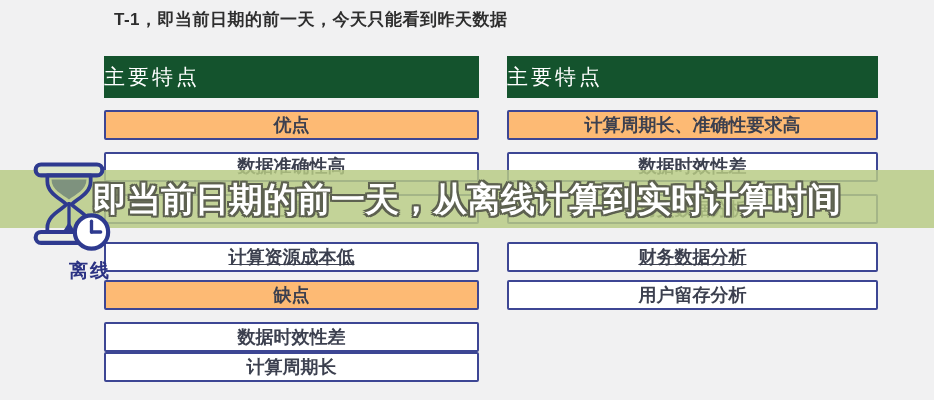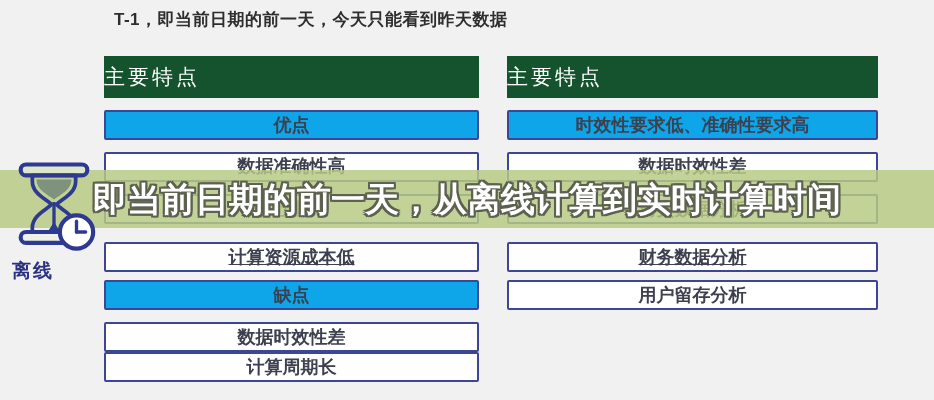--- a/index.html
+++ b/index.html
@@ -17,39 +17,39 @@
   .col-right{left:507px;width:371px;}
   .col-header{
     height:42px;line-height:42px;background:#14532d;color:#ffffff;
     font-size:21px;font-weight:normal;text-align:left;letter-spacing:3px;
   }
   .row{
     box-sizing:border-box;height:30px;line-height:26px;
     border:2px solid #3d4694;border-radius:2px;background:#ffffff;
     text-align:center;font-size:18px;font-weight:bold;color:#3c404f;
   }
-  .row.accent{background:#0ea5e9;}
+  .row.accent{background:#fdba74;}
   .col .row:nth-of-type(1){margin-top:17px;}
   .col .row:nth-of-type(2){margin-top:12px;}
   .col .row:nth-of-type(3){margin-top:12px;font-family:Liberation Mono, monospace;}
   .col .row:nth-of-type(4){margin-top:12px;}
   .col .row:nth-of-type(5){margin-top:18px;text-decoration:underline;}
   .col .row:nth-of-type(6){margin-top:8px;}
   .col .row:nth-of-type(7){margin-top:12px;}
   .overlay-banner{
     position:absolute;left:0;top:170px;width:934px;height:58px;
     background:rgba(183,202,132,0.84);z-index:5;
     text-align:center;line-height:58px;
     font-size:34px;font-weight:900;color:#ffffff;white-space:nowrap;
     text-shadow:-2px -2px 0 #5d6150,0 -2px 0 #5d6150,2px -2px 0 #5d6150,
                 -2px 0 0 #5d6150,2px 0 0 #5d6150,
                 -2px 2px 0 #5d6150,0 2px 0 #5d6150,2px 2px 0 #5d6150;
   }
   .offline-group{
-    position:absolute;left:12px;top:162px;width:88px;z-index:6;text-align:left;
+    position:absolute;left:23px;top:162px;width:88px;z-index:6;text-align:right;
   }
   .offline-label{
     margin-top:2px;font-size:19px;font-weight:bold;color:#2b3283;letter-spacing:2px;
   }
 </style>
 </head>
 <body>
 
 <div class="top-note">T-1，即当前日期的前一天，今天只能看到昨天数据</div>
 
@@ -59,21 +59,21 @@
   <div class="row">数据准确性高</div>
   <div class="row">吞吐量大</div>
   <div class="row">计算资源成本低</div>
   <div class="row accent">缺点</div>
   <div class="row">数据时效性差</div>
   <div class="row">计算周期长</div>
 </div>
 
 <div class="col col-right">
   <div class="col-header">主要特点</div>
-  <div class="row accent">时效性要求低、准确性要求高</div>
+  <div class="row accent">计算周期长、准确性要求高</div>
   <div class="row">数据时效性差</div>
   <div class="row">历史数据分析</div>
   <div class="row">财务数据分析</div>
   <div class="row">用户留存分析</div>
 </div>
 
 <div class="overlay-banner">即当前日期的前一天，从离线计算到实时计算时间</div>
 
 <div class="offline-group">
   <svg width="84" height="90" viewBox="0 0 100 108">

